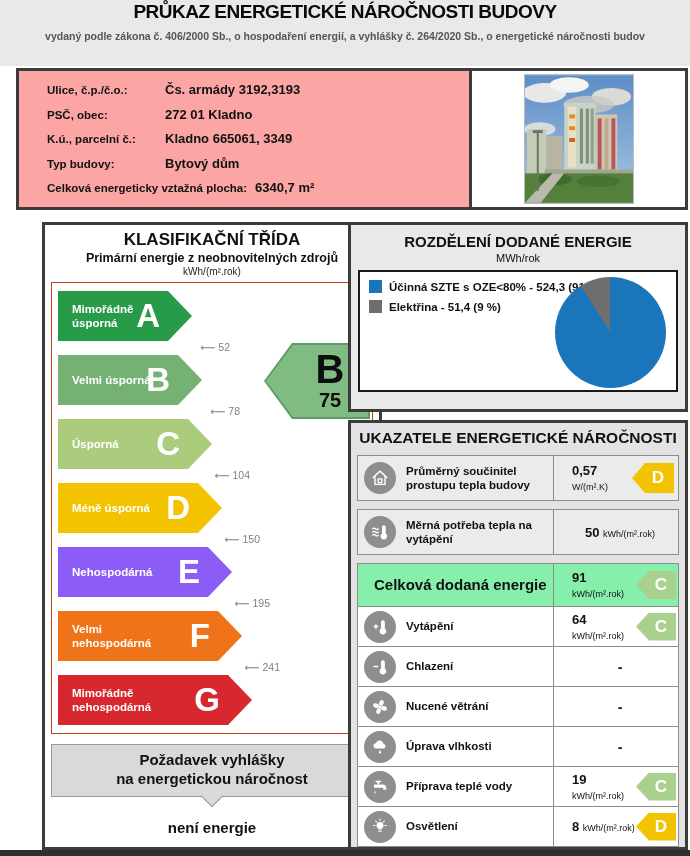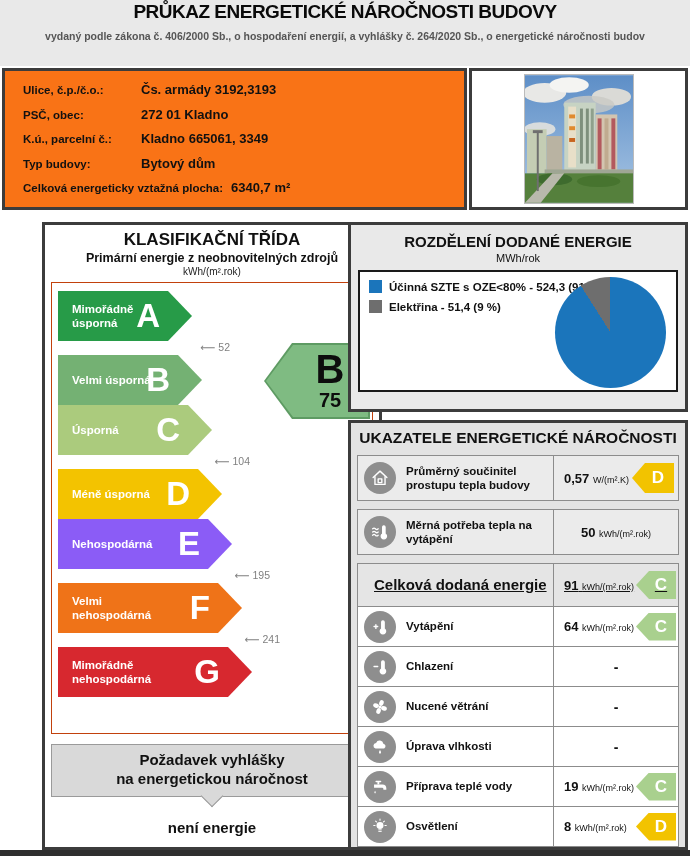--- a/index.html
+++ b/index.html
@@ -5,21 +5,21 @@
   * { box-sizing: border-box; margin: 0; padding: 0; }
   html,body { width:690px; height:856px; background:#fff; font-family:"Liberation Sans",sans-serif; color:#111; }
   .page { position:relative; width:690px; height:856px; overflow:hidden; background:#fff; }
 
   
   .hdr { position:absolute; left:0; top:0; width:690px; height:66px; background:#E9E9E9; text-align:center; }
   .hdr h1 { font-size:19px; font-weight:bold; letter-spacing:-0.5px; padding-top:1px; color:#0a0a0a; }
   .hdr .sub { font-size:10.5px; font-weight:bold; color:#555; margin-top:7px; }
 
   
-  .info { position:absolute; left:2px; top:68px; width:465px; height:142px; background:#f97316; border:3px solid #3C3C3C; padding:11px 18px; }
+  .info { position:absolute; left:16px; top:68px; width:465px; height:142px; background:#fca5a5; border:3px solid #3C3C3C; padding:11px 28px; }
   .info .row { display:flex; font-size:11.5px; margin-bottom:9.5px; align-items:baseline; }
   .info .lab { font-weight:bold; width:118px; flex:none; }
   .info .row.inline .lab { width:auto; margin-right:8px; }
   .info .row.inline .val { font-weight:bold; }
 
   .photo-panel { position:absolute; left:469px; top:68px; width:219px; height:142px; background:#fff; border:3px solid #3C3C3C; display:flex; justify-content:center; align-items:center; }
   .photo-panel svg { display:block; border:1px solid #bbb; }
 
   
   .cls { position:absolute; left:2px; top:222px; width:340px; height:628px; background:#fff; border:3px solid #3C3C3C;margin-left:40px; }
@@ -60,34 +60,34 @@
   .legend { position:absolute; left:9px; top:8px; }
   .leg-item { display:flex; align-items:center; margin-bottom:7px; }
   .leg-sq { width:13px; height:13px; flex:none; margin-right:7px; }
   .leg-tx { font-size:11.5px; font-weight:bold; white-space:nowrap; }
   .pie { position:absolute; right:10px; top:5px; width:111px; height:111px; border-radius:50%; }
 
   
   .ind { position:absolute; left:348px; top:420px; width:340px; height:430px; background:#E3E3E3; border:3px solid #3C3C3C; }
   .ind .t1 { text-align:center; font-size:15.5px; font-weight:bold; margin:6px 0 8px 0; }
   .ind .wrap { padding:0 6px; }
-  .irow { display:flex; background:#FDFDFD; border:1px solid #8C8C8C; }
+  .irow { display:flex; background:#FDFDFD; border:1px solid #8C8C8C;gap:8px; }
   .irow.card { height:46px; margin-bottom:8px; background:#EBEBEB; }
   .cell-l { width:196px; flex:none; display:flex; align-items:center; border-right:1px solid #8C8C8C; padding-left:6px; }
   .icircle { width:32px; height:32px; border-radius:50%; background:#8E8E8E; flex:none; display:flex; align-items:center; justify-content:center; margin-right:10px; }
   .ilabel { font-size:11.5px; font-weight:bold; line-height:1.25; padding-right:4px; }
   .cell-v { flex:1; display:flex; align-items:center; justify-content:space-between; padding-left:10px; }
   .cell-v.center { justify-content:center; padding-left:0; }
   .val { font-size:13px; font-weight:bold; }
   .unit { font-size:9px; font-weight:normal; }
   .badge { width:42px; height:30px; flex:none; margin-right:4px; color:#fff; font-size:17px; font-weight:bold;
            clip-path:polygon(100% 0,100% 100%,13px 100%,0 50%,13px 0); display:flex; align-items:center; justify-content:center; padding-left:10px; }
   .grid { border:1px solid #8C8C8C; background:#fff; }
   .grid .irow { border:none; border-top:1px solid #8C8C8C; height:40px; background:#fff; }
-  .grid .irow:first-child { border-top:none; height:42px; background:#e5e5e5;text-decoration:underline; }
+  .grid .irow:first-child { border-top:none; height:42px; background:#86efac; }
   .grid .irow.header .ilabel { font-size:15px; padding-left:10px; }
   .grid .badge { width:40px; height:28px; margin-right:2px; }
   .bottom-bar { position:absolute; left:0; top:850px; width:690px; height:6px; background:#2F2F2F; }
   .dash { font-size:14px; font-weight:bold; }
 </style>
 </head>
 <body>
 
 <div class="page">
 
@@ -167,33 +167,35 @@
           <span class="alab">Mimořádně úsporná</span>
           <span class="alet">A</span>
         </div>
         <div class="bnd"><span>52</span></div>
       </div>
       <div class="class-row">
         <div class="arrow" style="background-color: rgb(116, 177, 115);">
           <span class="alab">Velmi úsporná</span>
           <span class="alet">B</span>
         </div>
+        <div class="bnd"><span>78</span></div>
       </div>
       <div class="class-row">
         <div class="arrow" style="background-color: rgb(171, 203, 125);">
           <span class="alab">Úsporná</span>
           <span class="alet">C</span>
         </div>
         <div class="bnd"><span>104</span></div>
       </div>
       <div class="class-row">
         <div class="arrow" style="background-color: rgb(243, 195, 0);">
           <span class="alab">Méně úsporná</span>
           <span class="alet">D</span>
         </div>
+        <div class="bnd"><span>150</span></div>
       </div>
       <div class="class-row">
         <div class="arrow" style="background-color: #8b5cf6;">
           <span class="alab">Nehospodárná</span>
           <span class="alet">E</span>
         </div>
         <div class="bnd"><span>195</span></div>
       </div>
       <div class="class-row">
         <div class="arrow" style="background-color: rgb(239, 115, 24);">

